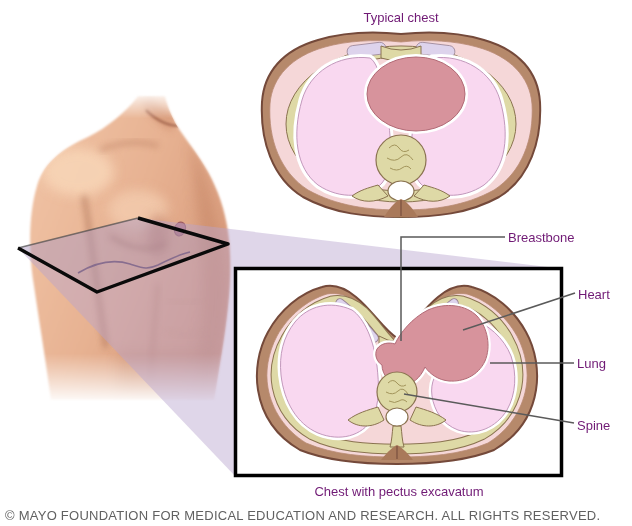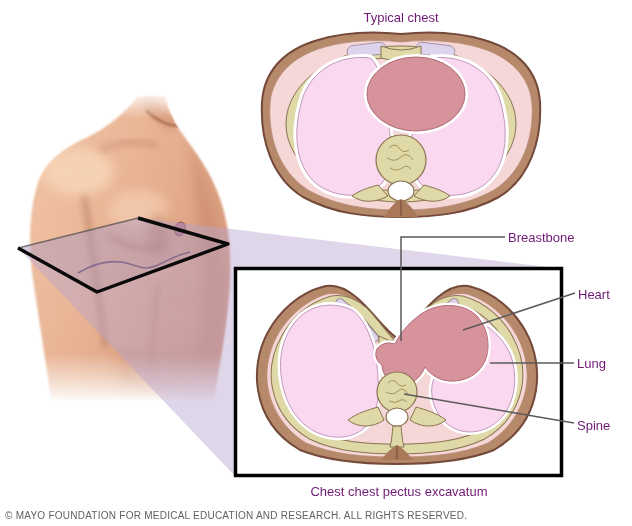--- a/index.html
+++ b/index.html
@@ -10,21 +10,21 @@
   .stage svg{position:absolute;left:0;top:0;}
   .txt{position:absolute;color:#701a75;font-size:13px;line-height:15px;white-space:nowrap;}
   .title{left:401px;top:10px;transform:translateX(-50%);}
   .caption{left:399px;top:484px;transform:translateX(-50%);}
   .lbl-breastbone{left:508px;top:230px;}
   .lbl-heart{left:578px;top:287px;text-align:center;}
   .lbl-lung{left:577px;top:356px;}
   .lbl-spine{left:577px;top:418px;}
   .copyright{
     position:absolute;left:5px;top:511px;color:#616161;
-    font-size:10px;letter-spacing:.25px;line-height:9px;white-space:nowrap;
+    font-size:13px;letter-spacing:.25px;line-height:9px;white-space:nowrap;
   }
 </style>
 </head>
 <body>
 
 <div class="stage">
 
   <svg width="632" height="526" viewBox="0 0 632 526">
     <defs>
       <linearGradient id="skinGrad" x1="0" y1="0" x2="1" y2="0.6">
@@ -193,15 +193,15 @@
       <line x1="574" y1="363" x2="490" y2="363"></line>
       <line x1="574" y1="423" x2="404" y2="394"></line>
     </g>
   </svg>
 
   <div class="txt title">Typical chest</div>
   <div class="txt lbl-breastbone">Breastbone</div>
   <div class="txt lbl-heart">Heart</div>
   <div class="txt lbl-lung">Lung</div>
   <div class="txt lbl-spine">Spine</div>
-  <div class="txt caption">Chest chest pectus excavatum</div>
+  <div class="txt caption">Chest with pectus excavatum</div>
   <div class="copyright">© MAYO FOUNDATION FOR MEDICAL EDUCATION AND RESEARCH. ALL RIGHTS RESERVED.</div>
 </div>
 
 </body></html>

